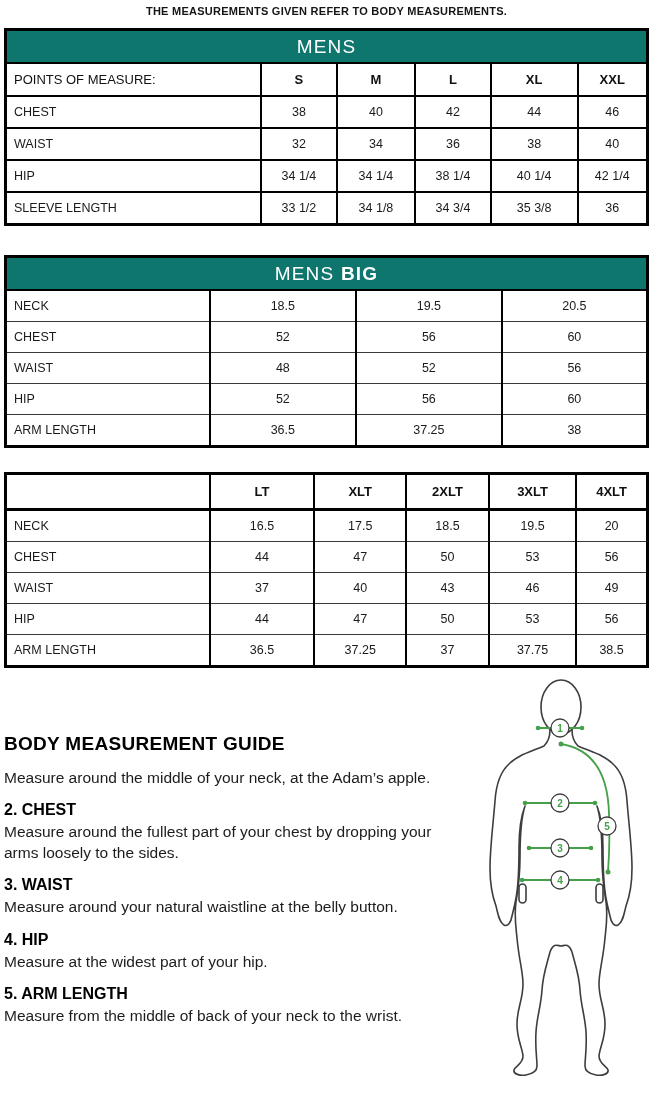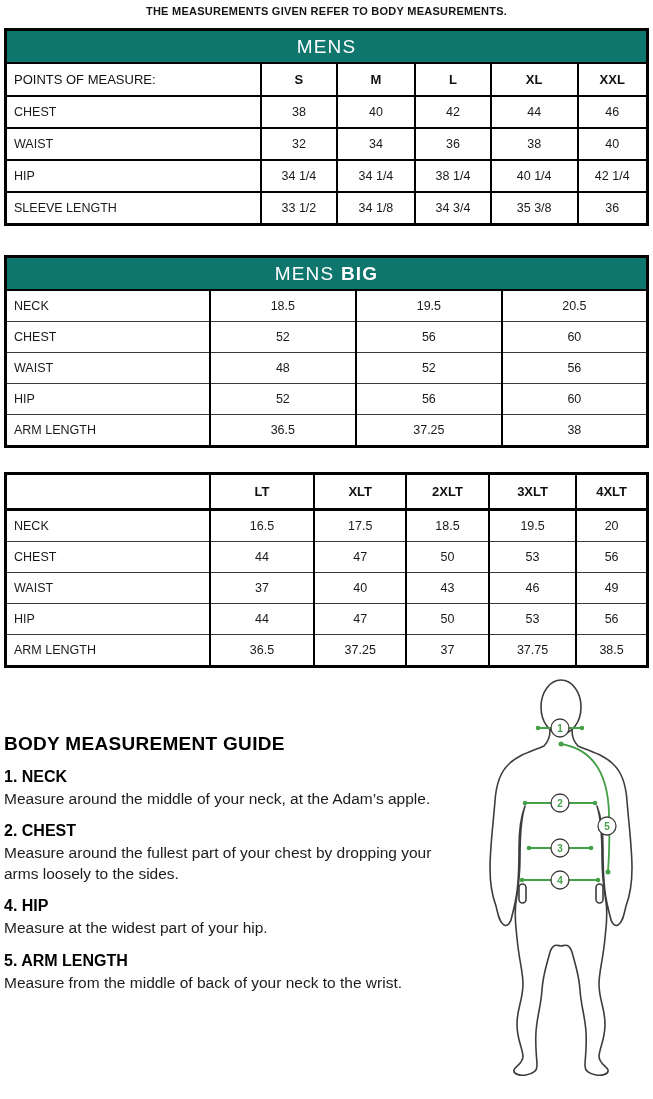--- a/index.html
+++ b/index.html
@@ -230,26 +230,29 @@
           </tbody>
         </table>
       </div>
     </div>
 
   <div class="guide">
     <div class="guide-left">
       <div class="guide-heading">BODY MEASUREMENT GUIDE</div>
       <div id="guide-items">
           <div class="g-item">
-            <div class="g-title">1. NECK</div>
             <div class="g-text">Measure around the middle of your neck, at the Adam’s apple.</div>
           </div>
           <div class="g-item">
             <div class="g-title">2. CHEST</div>
             <div class="g-text">Measure around the fullest part of your chest by dropping your arms loosely to the sides.</div>
+          </div>
+          <div class="g-item">
+            <div class="g-title">3. WAIST</div>
+            <div class="g-text">Measure around your natural waistline at the belly button.</div>
           </div>
           <div class="g-item">
             <div class="g-title">4. HIP</div>
             <div class="g-text">Measure at the widest part of your hip.</div>
           </div>
           <div class="g-item">
             <div class="g-title">5. ARM LENGTH</div>
             <div class="g-text">Measure from the middle of back of your neck to the wrist.</div>
           </div>
         </div>

